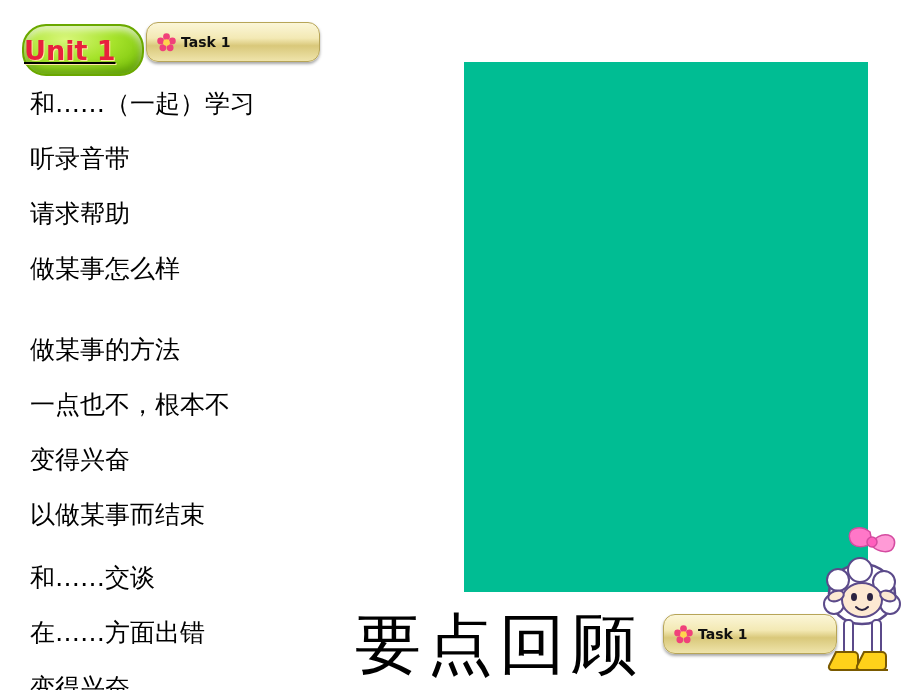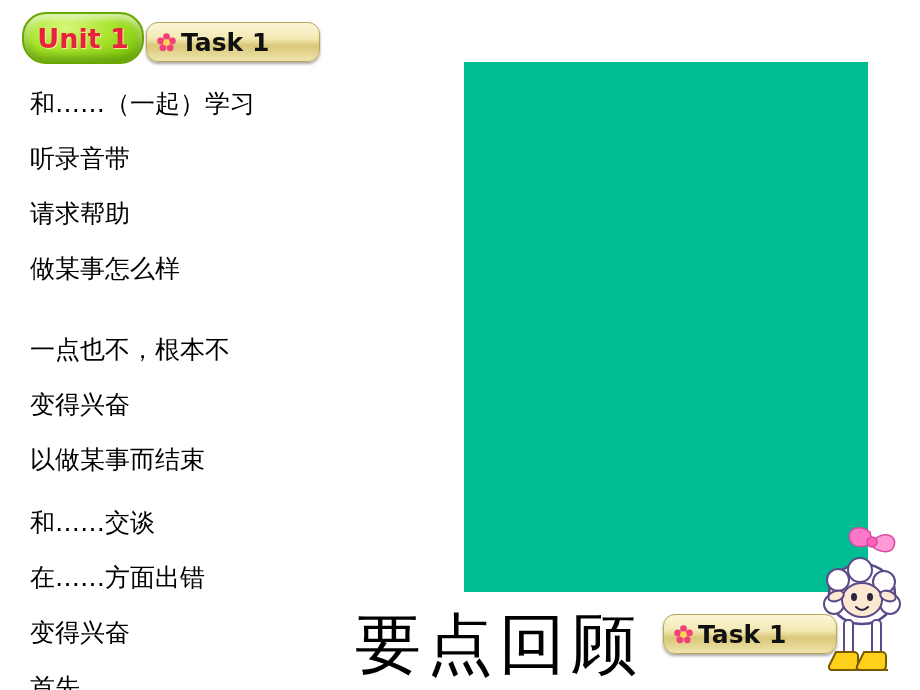--- a/index.html
+++ b/index.html
@@ -19,31 +19,32 @@
     left: 0; top: 0;
     width: 920px;
     height: 690px;
     background: #ffffff;
   }
 
   
   .unit-badge {
     position: absolute;
     left: 22px;
-    top: 12px;
+    top: 24px;
     width: 118px;
     height: 48px;
     border-radius: 24px / 24px;
     background: #9ede1f;
     background: radial-gradient(ellipse at 35% 28%, #d9f77a 0%, #a6e32b 45%, #6cb800 100%);
     border: 2px solid #6aa800;
     box-shadow: inset 0 -5px 8px rgba(60,110,0,0.45), inset 0 4px 7px rgba(255,255,255,0.75);
     display: flex;
     align-items: center;
-    justify-content: center;
+    justify-content: flex-start;
+    text-decoration: underline;
   }
   .unit-badge .label {
     font-family: "DejaVu Sans", sans-serif;
     font-weight: bold;
     font-size: 27px;
     color: #e8213d;
     letter-spacing: 0px;
     text-shadow: 1px 1px 0 #ffe9a0;
     line-height: 1;
   }
@@ -61,21 +62,21 @@
   }
   .task-pill .flower {
     width: 19px;
     height: 19px;
     margin-right: 5px;
     flex: 0 0 auto;
   }
   .task-pill .task-label {
     font-family: "DejaVu Sans", sans-serif;
     font-weight: bold;
-    font-size: 25px;
+    font-size: 14px;
     color: #101010;
     line-height: 1;
     white-space: nowrap;
   }
   #task-pill-top {
     left: 146px;
     top: 22px;
     width: 148px;
     height: 38px;
   }
@@ -163,20 +164,21 @@
     </span>
     <span class="task-label">Task 1</span>
   </div>
 
   <div class="text-block">
     <div class="line">和……（一起）学习</div>
     <div class="line">听录音带</div>
     <div class="line">请求帮助</div>
     <div class="line">做某事怎么样</div>
     <div class="gap"></div>
+    <div class="line">做某事的方法</div>
     <div class="line">一点也不，根本不</div>
     <div class="line">变得兴奋</div>
     <div class="line">以做某事而结束</div>
     <div class="gap-sm"></div>
     <div class="line">和……交谈</div>
     <div class="line">在……方面出错</div>
     <div class="line">变得兴奋</div>
     <div class="line"> 首先</div>
   </div>
 

